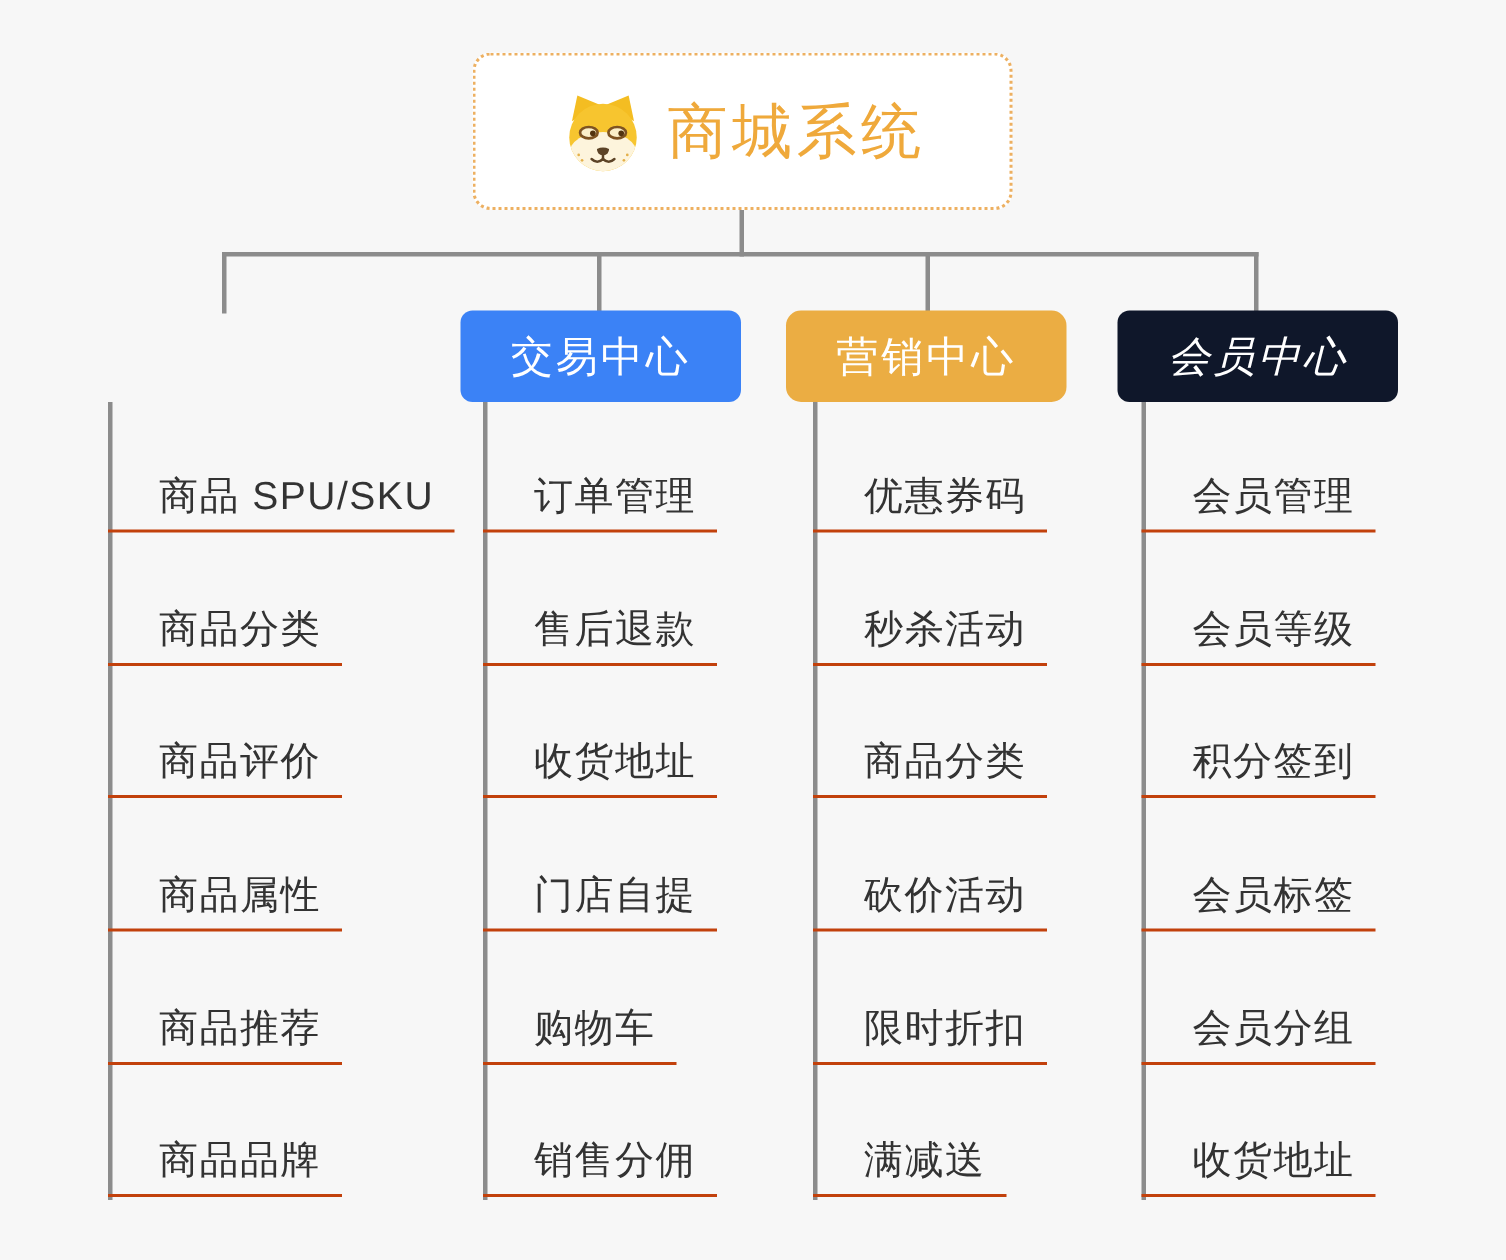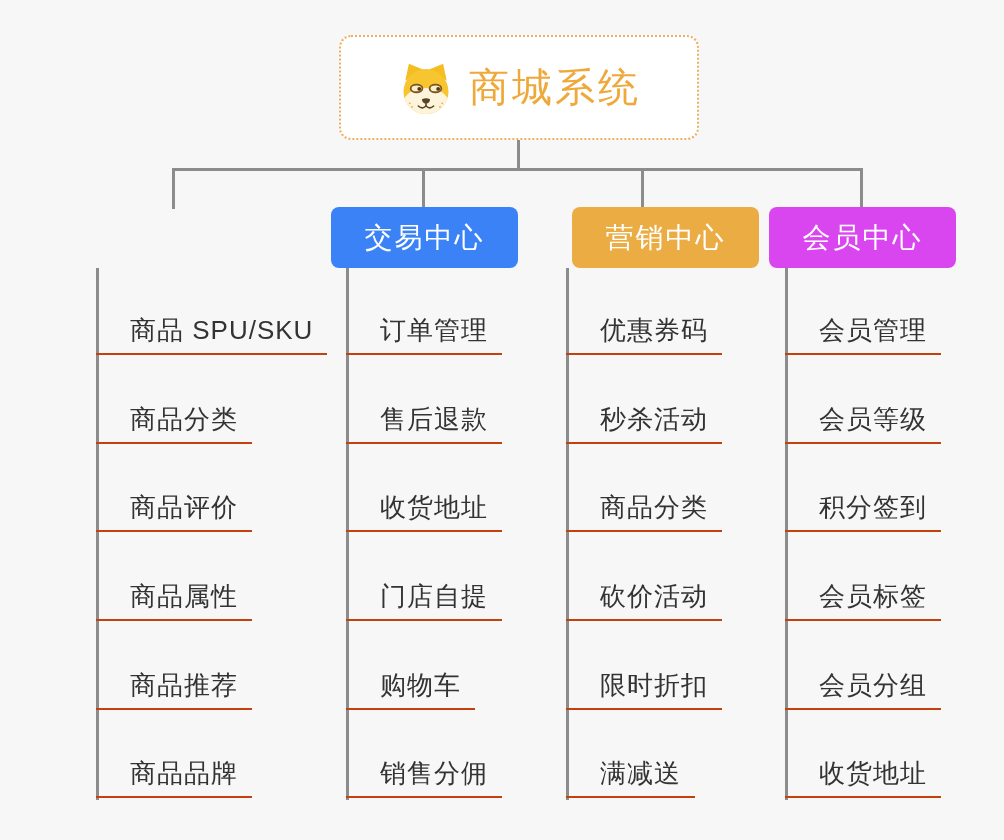--- a/index.html
+++ b/index.html
@@ -1,21 +1,21 @@
 <!DOCTYPE html>
 <html><head>
 <meta charset="utf-8">
 <style>
   html,body{margin:0;padding:0;}
   body{
     width:1004px;height:840px;position:relative;overflow:hidden;
     background:#f7f7f7;
     font-family:"Liberation Sans","DejaVu Sans",sans-serif;
   }
-  .stage{position:absolute;inset:0;margin-left:24px;}
+  .stage{position:absolute;inset:0;}
 
   
   .root-node{
     position:absolute;left:315px;top:35px;width:360px;height:105px;
     background:#ffffff;border:2px dotted #edb061;border-radius:12px;
     display:flex;align-items:center;justify-content:center;gap:14px;
     box-sizing:border-box;cursor:pointer;
   }
   .root-title{
     font-size:40px;color:#efa93b;font-weight:500;letter-spacing:3px;white-space:nowrap;
@@ -30,21 +30,21 @@
   .stub-0{left:148px;} .stub-1{left:398px;} .stub-2{left:617px;} .stub-3{left:836px;}
   .colline{top:268px;width:3px;height:532px;}
   .colline-0{left:72px;} .colline-1{left:322px;} .colline-2{left:542px;} .colline-3{left:761px;}
 
   
   .branch-node{
     position:absolute;top:207px;width:187px;height:61px;border-radius:8px;
     display:flex;align-items:center;justify-content:center;
     color:#ffffff;font-size:28px;letter-spacing:2px;white-space:nowrap;cursor:pointer;
   }
-  .branch-0{left:57px;} .branch-1{left:307px;} .branch-2{left:548px;} .branch-3{left:745px;}
+  .branch-0{left:57px;} .branch-1{left:307px;} .branch-2{left:524px;border-radius:10px;} .branch-3{left:745px;}
 
   
   .leaf{
     position:absolute;width:max-content;height:42px;box-sizing:border-box;
     padding:0 14px 5px 34px;border-bottom:2px solid #c2410c;
     display:flex;align-items:flex-end;
     font-size:26px;color:#333333;letter-spacing:1px;white-space:nowrap;cursor:pointer;
   }
   .col-0 .leaf{left:72px;} .col-1 .leaf{left:322px;} .col-2 .leaf{left:542px;} .col-3 .leaf{left:761px;}
   .row-0{top:313px;} .row-1{top:402px;} .row-2{top:490px;}
@@ -89,21 +89,21 @@
     </svg>
     <span class="root-title">商城系统</span>
   </div>
 
   <div class="branch-node branch-1" style="background-color: #3b82f6;">
     <span>交易中心</span>
   </div>
   <div class="branch-node branch-2" style="background-color: rgb(235, 173, 67);">
     <span>营销中心</span>
   </div>
-  <div class="branch-node branch-3" style="background-color: #d946ef;">
+  <div class="branch-node branch-3" style="background-color: #0f172a; font-style: italic;">
     <span>会员中心</span>
   </div>
 
   <div class="col-0">
     <div class="leaf row-0">商品 SPU/SKU</div>
     <div class="leaf row-1">商品分类</div>
     <div class="leaf row-2">商品评价</div>
     <div class="leaf row-3">商品属性</div>
     <div class="leaf row-4">商品推荐</div>
     <div class="leaf row-5">商品品牌</div>

